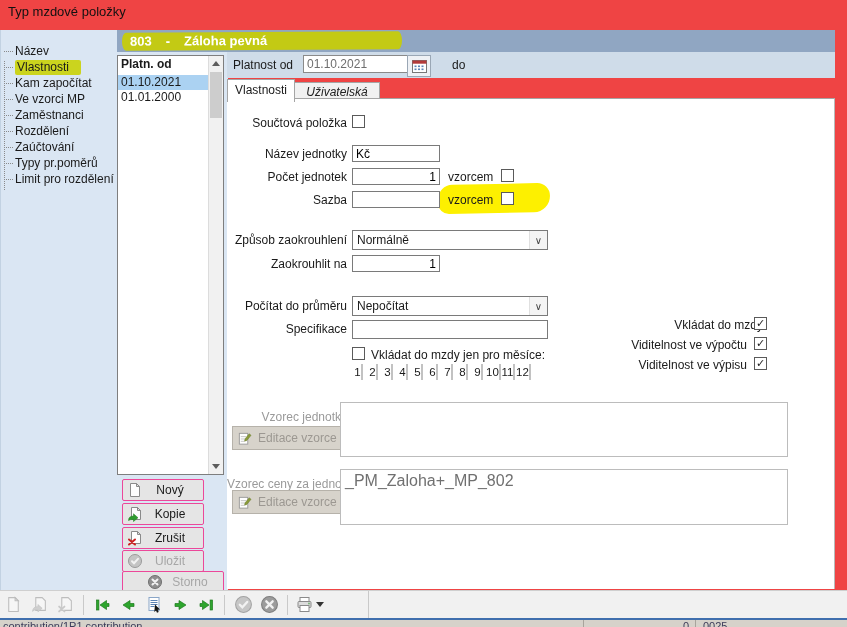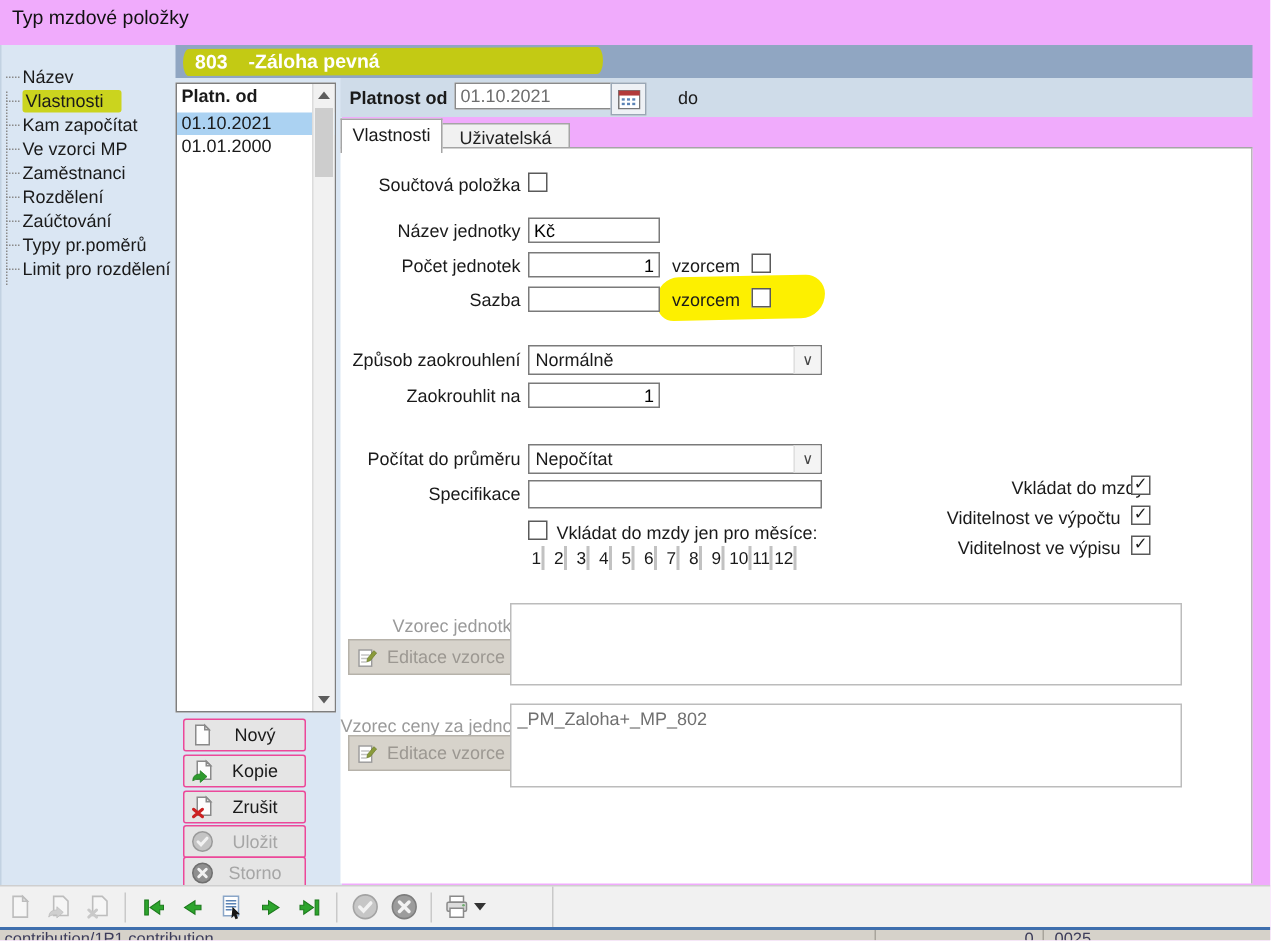--- a/index.html
+++ b/index.html
@@ -1,40 +1,40 @@
 <!DOCTYPE html>
 <html><head>
 <meta charset="utf-8">
 <style>
   html,body{margin:0;padding:0;}
   body{font-family:"Liberation Sans","DejaVu Sans",sans-serif;font-size:12px;color:#1a1a1a;background:#fff;}
-  .screen{position:relative;width:847px;height:627px;background:#f0abfc;overflow:hidden;}
+  .screen{position:relative;width:847px;height:627px;background:#ef4444;overflow:hidden;}
   .abs{position:absolute;}
 
   
   .win-title{left:8px;top:4px;font-size:13px;color:#111;}
 
   
   .left-panel{left:0;top:30px;width:227px;height:560px;background:#dae6f3;border-left:1px solid #c2d2e2;}
   .header-bar{left:117px;top:30px;width:718px;height:22px;background:#90a6c2;}
   .hl-header{display:inline-block;margin:2px 0 0 5px;min-width:262px;background:#c3ca14;color:#fff;
              font-weight:bold;font-size:13px;padding:1px 10px 2px 8px;border-radius:4px/9px;transform:rotate(-0.3deg);}
-  .hl-header .gap-l{margin-right:14px;} .hl-header .gap-r{margin-left:0;}
+  .hl-header .gap-l{margin-right:14px;} .hl-header .gap-r{margin-left:14px;}
 
   .platnost-row{left:227px;top:52px;width:608px;height:26px;background:#cfdce9;}
-  .platnost-row .plabel{left:6px;top:6px;font-weight:bold;}
+  .platnost-row .plabel{left:6px;top:6px;font-weight:normal;}
   .pfield{left:76px;top:3px;width:98px;height:16px;border:1px solid #8a8a8a;background:#fff;color:#6e6e6e;
           font-family:inherit;font-size:12px;padding:0 3px;}
   .cal-btn{left:180px;top:3px;width:22px;height:20px;background:#eef1f5;border:1px solid #9aa7b5;display:flex;align-items:center;justify-content:center;}
   .do-label{left:225px;top:6px;}
 
   
   .tab{border:1px solid #a5a5a5;border-bottom:none;text-align:center;cursor:default;}
   .tab-active{left:227px;top:79px;width:66px;height:19px;background:#fff;z-index:3;padding-top:3px;}
-  .tab-inactive{left:294px;top:82px;width:84px;height:15px;background:#f1f1f1;padding-top:2px;color:#222;}
+  .tab-inactive{left:294px;top:82px;width:84px;height:15px;background:#f1f1f1;padding-top:2px;color:#222;font-style:italic;}
   .tab-content{left:227px;top:98px;width:607px;height:490px;background:#fff;border-top:1px solid #a5a5a5;border-right:1px solid #b9b9b9;z-index:1;}
 
   
   .side-items{left:0;top:43px;width:117px;}
   .side-item{height:16px;line-height:16px;padding-left:15px;position:relative;white-space:nowrap;cursor:default;}
   .side-item::before{content:"";position:absolute;left:4px;top:8px;width:9px;border-top:1px dotted #8a8a8a;}
   .treeline{left:4px;top:61px;height:129px;border-left:1px dotted #8a8a8a;width:0;}
   .hl-side{background:#cbd41e;padding:0 12px 1px 2px;border-radius:2px;}
 
   
@@ -65,21 +65,21 @@
   .dd .val{position:absolute;left:4px;top:2px;}
   .dd .btn{position:absolute;right:0;top:0;width:17px;height:18px;background:#f4f4f4;border-left:1px solid #e0e0e0;
            display:flex;align-items:center;justify-content:center;}
   .dd .btn::after{content:"∨";font-size:10px;color:#444;}
   .cb{width:13px;height:13px;border:1px solid #5a5a5a;background:#fff;display:flex;align-items:center;justify-content:center;box-sizing:border-box;}
   .cb.checked::after{content:"✓";font-size:11px;font-weight:bold;color:#1c1c1c;line-height:11px;}
   .mcell{display:inline-block;width:15px;text-align:center;vertical-align:top;}
   .mnum{font-size:11.5px;height:12px;}
   .mbox{width:11px;height:11px;border:1px solid #c2c2c2;background:#fdfdfd;margin:2px auto 0;box-sizing:border-box;}
   .hl-blob{left:211px;top:85px;width:112px;height:29px;background:#fdf000;border-radius:16px 14px 18px 12px;transform:rotate(-1.2deg);z-index:0;}
-  .ta{border:1px solid #bcbcbc;background:#fff;color:#707070;font-family:inherit;font-size:12px;resize:none;padding:2px 4px;box-sizing:border-box;}
+  .ta{border:1px solid #bcbcbc;background:#fff;color:#707070;font-family:inherit;font-size:16px;resize:none;padding:2px 4px;box-sizing:border-box;}
   .ebtn{width:113px;height:22px;background:#d7d3cb;border:1px solid #b6b2aa;color:#9c9892;display:flex;align-items:center;font-size:12px;}
   .ebtn svg{margin:0 6px 0 4px;}
 
   
   .toolbar{left:0;top:590px;width:847px;height:28px;background:#f1f1f1;border-top:1px solid #cfcfcf;box-sizing:border-box;}
   .tb-panel{position:absolute;left:0;top:0;width:368px;height:27px;border-right:1px solid #c9c9c9;display:flex;align-items:center;}
   .tbi{width:24px;height:22px;display:flex;align-items:center;justify-content:center;margin:0 1px;}
   .sep{width:1px;height:20px;background:#c9c9c9;margin:0 5px;}
   .caret{width:0;height:0;border-left:4px solid transparent;border-right:4px solid transparent;border-top:5px solid #333;margin-left:2px;}
 
@@ -155,21 +155,21 @@
     </svg>
     <span class="lbl">Zrušit</span>
   </div>
   <div class="abs rbtn disabled" style="top:550px;">
     <svg width="16" height="16" viewBox="0 0 16 16">
       <circle cx="8" cy="8" r="6.5" fill="#c4c4c4" stroke="#9a9a9a"></circle>
         <path d="M5 8.2 l2 2 4 -4.4" stroke="#f2f2f2" stroke-width="2" fill="none" stroke-linecap="round"></path>
     </svg>
     <span class="lbl">Uložit</span>
   </div>
-  <div class="abs rbtn disabled" style="top:571px;">
+  <div class="abs rbtn disabled" style="top:571px;padding-left:20px;">
     <svg width="16" height="16" viewBox="0 0 16 16">
       <circle cx="8" cy="8" r="6.5" fill="#8f8f8f" stroke="#6f6f6f"></circle>
         <path d="M5.5 5.5 l5 5 M10.5 5.5 l-5 5" stroke="#f2f2f2" stroke-width="2" stroke-linecap="round"></path>
     </svg>
     <span class="lbl">Storno</span>
   </div>
 
   <div class="abs platnost-row">
     <span class="abs plabel">Platnost od</span>
     <input class="abs pfield" readonly="" value="01.10.2021" style="">

